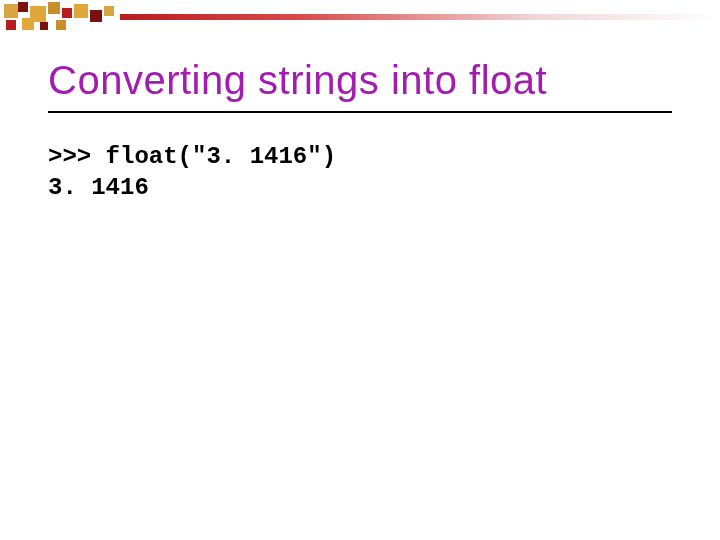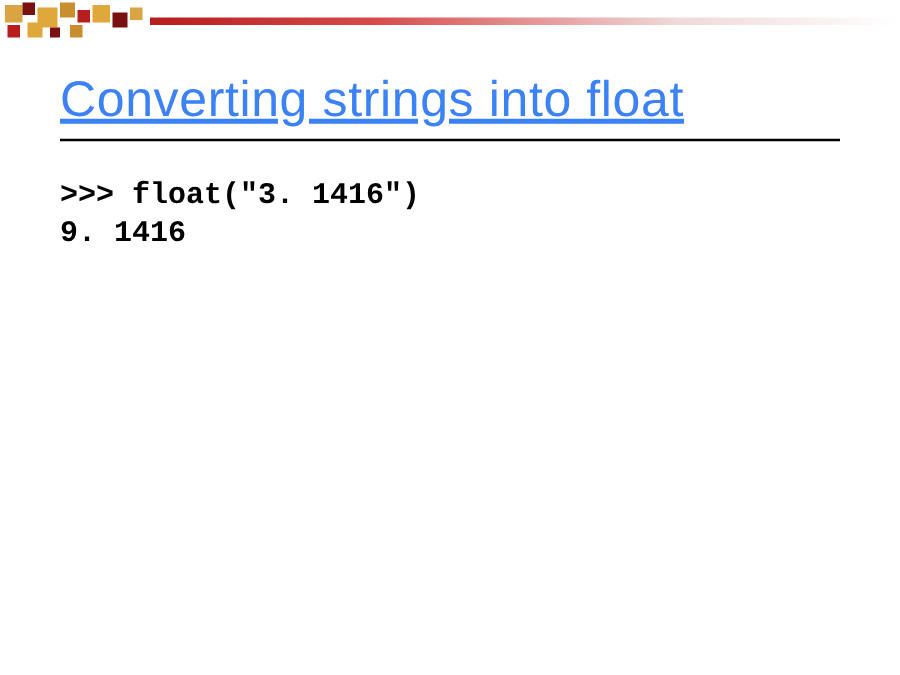--- a/index.html
+++ b/index.html
@@ -28,24 +28,23 @@
     right: 0;
     height: 6px;
     background: linear-gradient(to right, #b81d1d 0%, #d94a4a 30%, #f0d8d8 70%, #ffffff 100%);
   }
   .slide-content {
     padding: 58px 48px 0 48px;
   }
   .title {
     font-size: 40px;
     font-weight: 400;
-    color: #3b82f6;
+    color: #a21caf;
     letter-spacing: 0.5px;
     margin-bottom: 8px;
-    text-decoration: underline;
   }
   .title-underline {
     width: 100%;
     height: 2px;
     background: #000000;
     margin-bottom: 28px;
   }
   .code-block {
     font-family: "Courier New", Courier, monospace;
     font-size: 24px;
@@ -73,14 +72,14 @@
       <div class="block" style="left: 40px; top: 22px; width: 8px; height: 8px; background: rgb(122, 16, 16);"></div>
       <div class="block" style="left: 56px; top: 20px; width: 10px; height: 10px; background: rgb(201, 143, 46);"></div>
     </div>
   <div class="gradient-bar"></div>
 </div>
 
 <div class="slide-content">
   <h1 class="title">Converting strings into float</h1>
   <div class="title-underline"></div>
   <div class="code-block"><span>&gt;&gt;&gt; float("3. 1416")</span>
-<span>9. 1416</span></div>
+<span>3. 1416</span></div>
 </div>
 
 </body></html>

